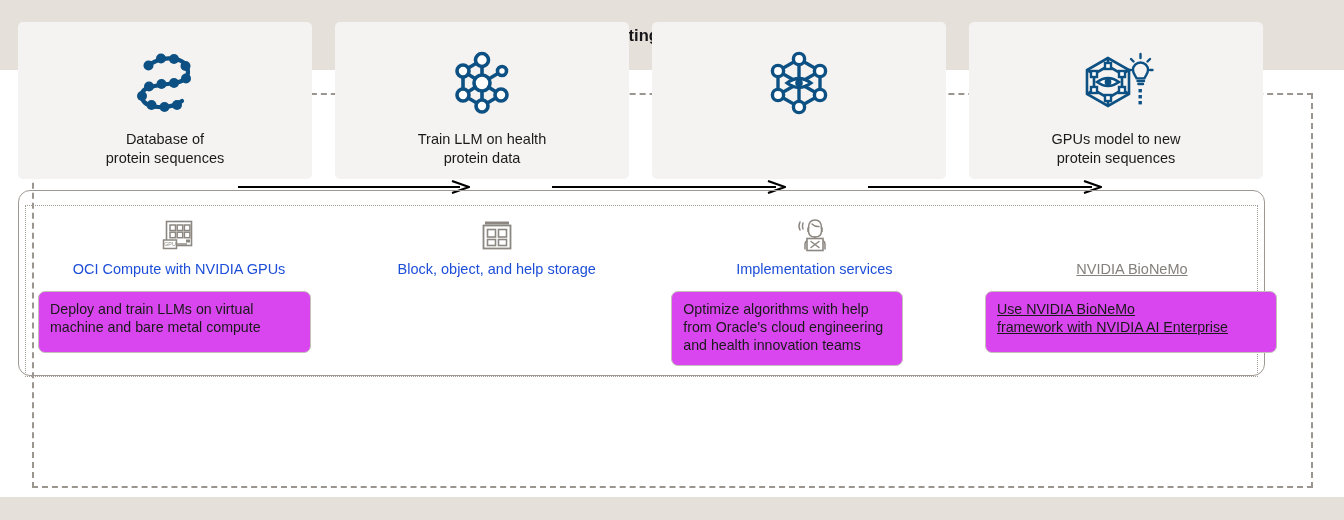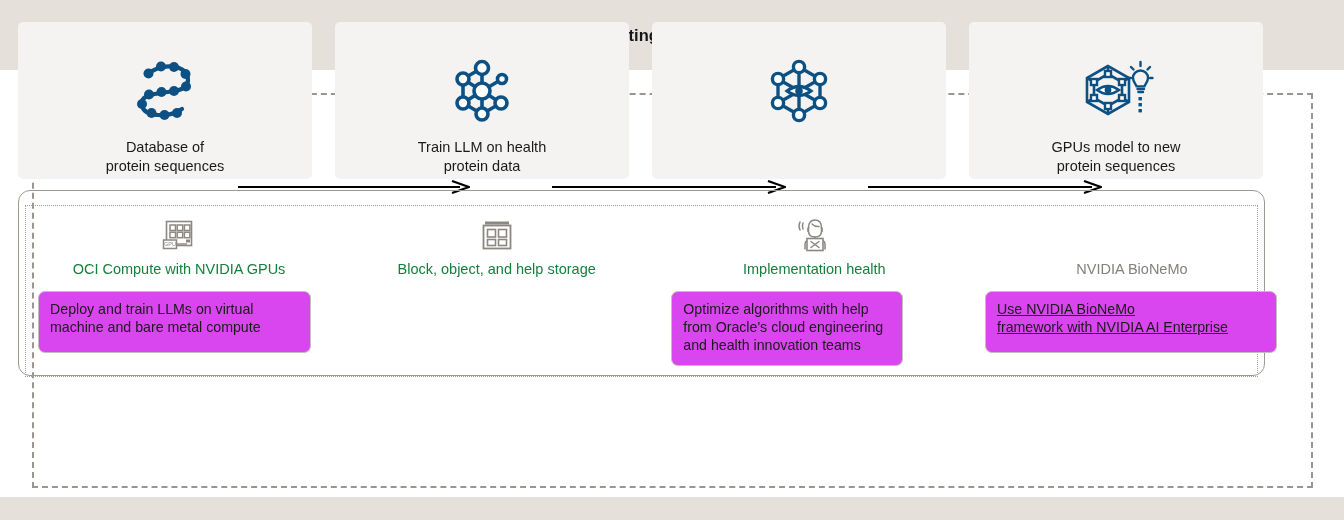--- a/index.html
+++ b/index.html
@@ -65,21 +65,21 @@
   .stage-card {
     width: 294px;
     height: 157px;
     background: #f4f3f1;
     border-radius: 5px;
     position: relative;
     display: flex;
     flex-direction: column;
     align-items: center;
     justify-content: flex-start;
-    padding-top: 32px;
+    padding-top: 24px;
   }
 
   .stage-icon {
     height: 74px;
     display: flex;
     align-items: center;
     justify-content: center;
   }
 
   .stage-label {
@@ -145,25 +145,25 @@
     height: 40px;
     display: flex;
     align-items: flex-end;
     justify-content: center;
   }
   .service-icon.empty { height: 40px; }
 
   .service-label {
     margin-top: 9px;
     font-size: 14.5px;
-    color: #15803d;
+    color: #1d4ed8;
     text-align: center;
     white-space: nowrap;
   }
-  .service-label.muted { color: #85807b; }
+  .service-label.muted { color: #85807b; text-decoration: underline; }
 
   .service-box {
     margin-top: 14px;
     background: #d946ef;
     border: 1px solid #c4bfb9;
     border-radius: 7px;
     padding: 9px 11px 10px 11px;
     font-size: 14.2px;
     line-height: 1.26;
     color: #1a1a1a;
@@ -414,21 +414,21 @@
           <path d="M19 21 l0 3"></path>
           <path d="M9 33 l0 -5 q0 -5 10 -5 q10 0 10 5 l0 5"></path>
         </g>
         <rect x="11" y="22.5" width="16" height="12" fill="#ffffff" stroke="#8c8781" stroke-width="1.6"></rect>
         <g stroke="#8c8781" stroke-width="1.5" stroke-linecap="round">
           <line x1="15" y1="25.5" x2="23" y2="31.5"></line>
           <line x1="23" y1="25.5" x2="15" y2="31.5"></line>
         </g>
       </svg>
     </div>
-    <div class="service-label">Implementation health</div>
+    <div class="service-label">Implementation services</div>
     <div class="service-box">Optimize algorithms with help
 from Oracle's cloud engineering
 and health innovation teams</div>
   </div>
 
   <div class="service-col wide-4">
     <div class="service-icon empty"></div>
     <div class="service-label muted">NVIDIA BioNeMo</div>
     <div class="service-box">Use NVIDIA BioNeMo
 framework with NVIDIA AI Enterprise</div>

